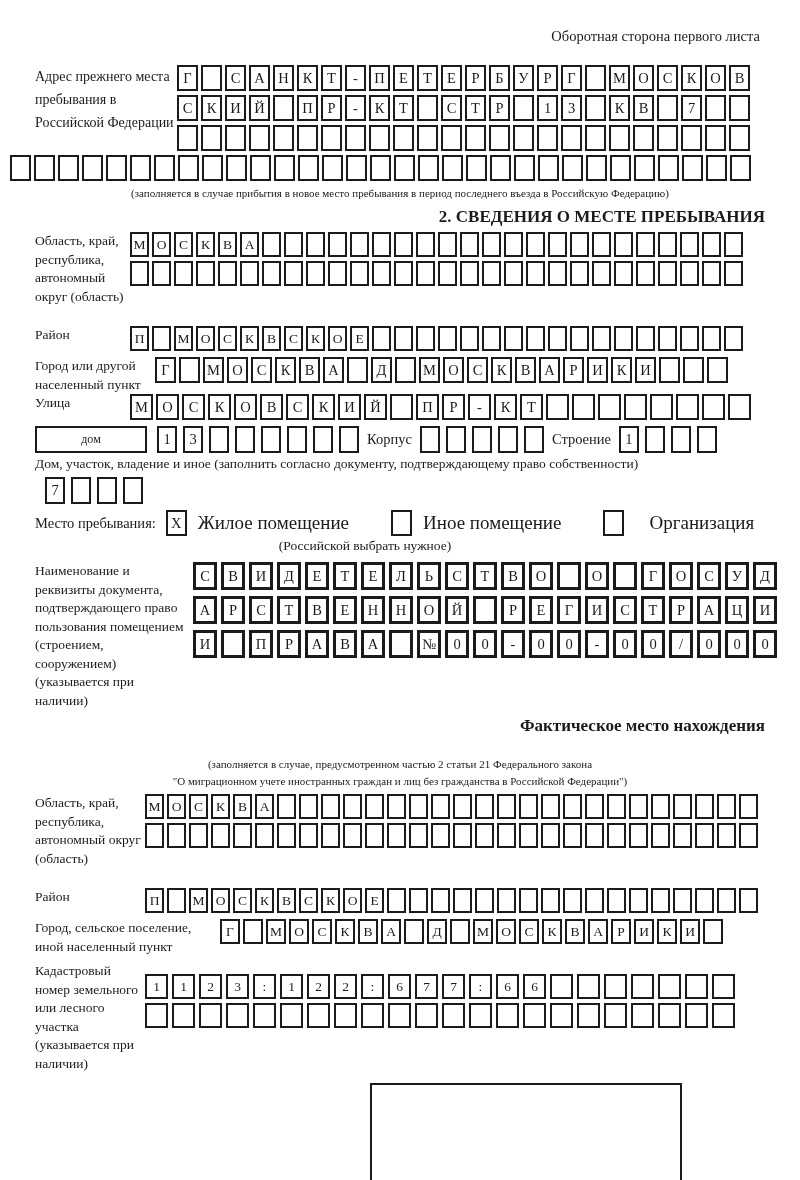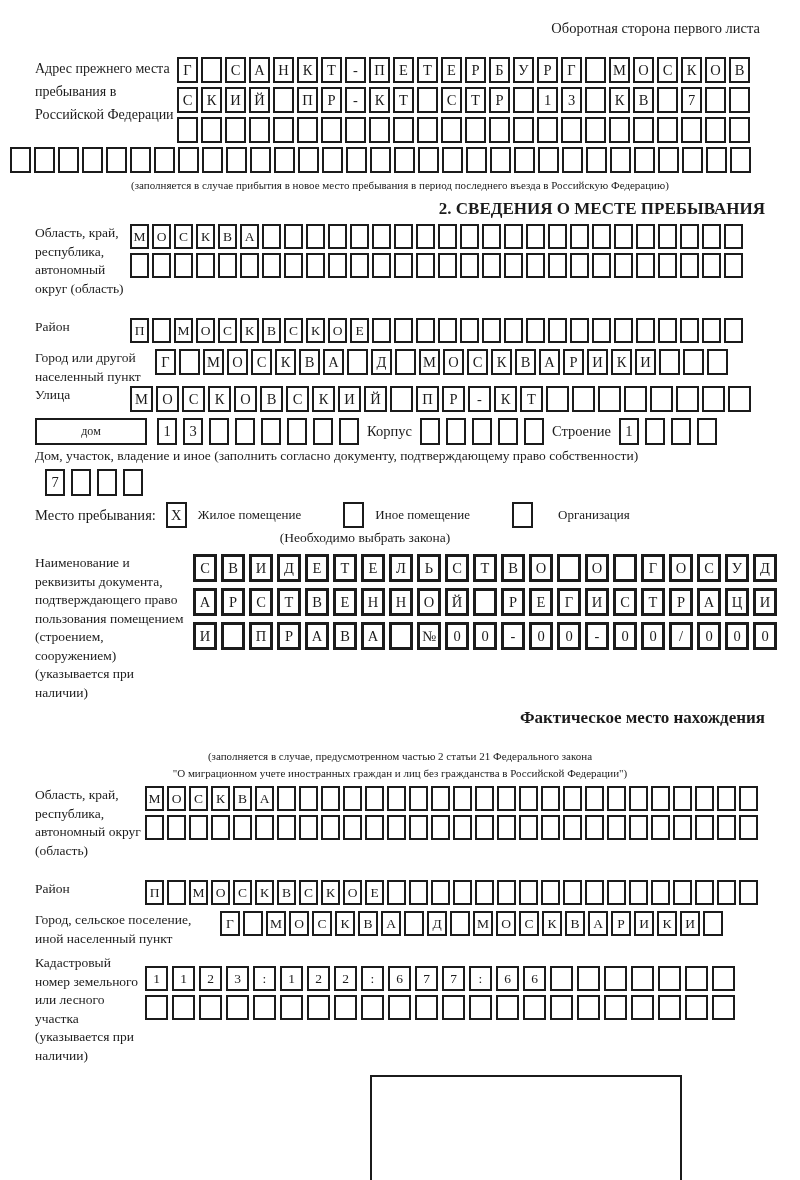--- a/index.html
+++ b/index.html
@@ -2,21 +2,21 @@
 <html><head>
 <meta charset="utf-8">
 <style>
   html,body{margin:0;padding:0;}
   body{
     width:800px;height:1180px;overflow:hidden;background:#ffffff;
     color:#1b1b1b;font-family:"Liberation Serif","DejaVu Serif",serif;
     -webkit-font-smoothing:antialiased;
   }
   .page{box-sizing:border-box;width:800px;height:1180px;padding:20px 35px 0 35px;}
-  .corner-note{text-align:right;font-size:14.5px;padding-right:5px;}
+  .corner-note{text-align:right;font-size:14.5px;padding-right:5px;margin-top:8px;}
   .frow{display:flex;align-items:flex-start;}
   .flabel{flex:0 0 auto;font-size:13.5px;line-height:18.5px;}
   .flabel.big{font-size:14px;line-height:23px;}
   .gridcol{display:flex;flex-direction:column;gap:4px;}
   .cellrow{display:flex;}
   .cell{
     box-sizing:border-box;flex:0 0 auto;border:2px solid #1b1b1b;
     width:21px;height:26px;display:flex;align-items:center;justify-content:center;
     font-size:14.5px;background:#fff;
   }
@@ -36,21 +36,21 @@
   .widebox{box-sizing:border-box;border:2px solid #1b1b1b;height:27px;display:flex;
     align-items:center;justify-content:center;font-size:12px;flex:0 0 auto;}
   .dombox{width:112px;}
   .kvbox{width:150px;}
   .inline-label{font-size:14.5px;line-height:27px;margin:0 8px;}
   .caption{font-size:13.5px;line-height:16px;margin-top:3px;}
   .stayrow{align-items:center;}
   .stay-label{font-size:14.5px;margin-right:10px;}
   .optbox{box-sizing:border-box;border:2px solid #1b1b1b;width:21px;height:26px;
     display:flex;align-items:center;justify-content:center;font-size:14.5px;flex:0 0 auto;}
-  .opt-label{font-size:13px;margin-left:11px;}
+  .opt-label{font-size:19px;margin-left:11px;}
   .gap40{margin-left:42px;}
   .gap25{margin-left:25px;}
   .choose-note{font-size:13.5px;margin-left:130px;width:400px;text-align:center;margin-top:2px;}
   .stamp-box{box-sizing:border-box;border:2px solid #1b1b1b;width:312px;height:146px;margin-left:335px;}
   .mt4{margin-top:4px}.mt5{margin-top:5px}.mt6{margin-top:6px}.mt8{margin-top:8px}
   .mt2{margin-top:20px}.mt10{margin-top:10px}.mt20{margin-top:20px}
   .cad-grid{margin-top:12px;}
 </style>
 </head>
 <body>
@@ -380,21 +380,21 @@
 
   <div class="frow stayrow mt6">
     <div class="stay-label">Место пребывания:</div>
     <div class="optbox">X</div>
     <div class="opt-label">Жилое помещение</div>
     <div class="optbox gap40"></div>
     <div class="opt-label">Иное помещение</div>
     <div class="optbox gap40"></div>
     <div class="opt-label gap25">Организация</div>
   </div>
-  <div class="choose-note">(Необходимо выбрать закона)</div>
+  <div class="choose-note">(Российской выбрать нужное)</div>
 
   <div class="frow mt8">
     <div class="flabel w150">Наименование и реквизиты документа, подтверждающего право пользования помещением (строением, сооружением) (указывается при наличии)</div>
     <div class="gridcol" style="gap:6px;margin-left:8px">
       <div class="cellrow g21">
           <div class="cell">С</div>
           <div class="cell">В</div>
           <div class="cell">И</div>
           <div class="cell">Д</div>
           <div class="cell">Е</div>

